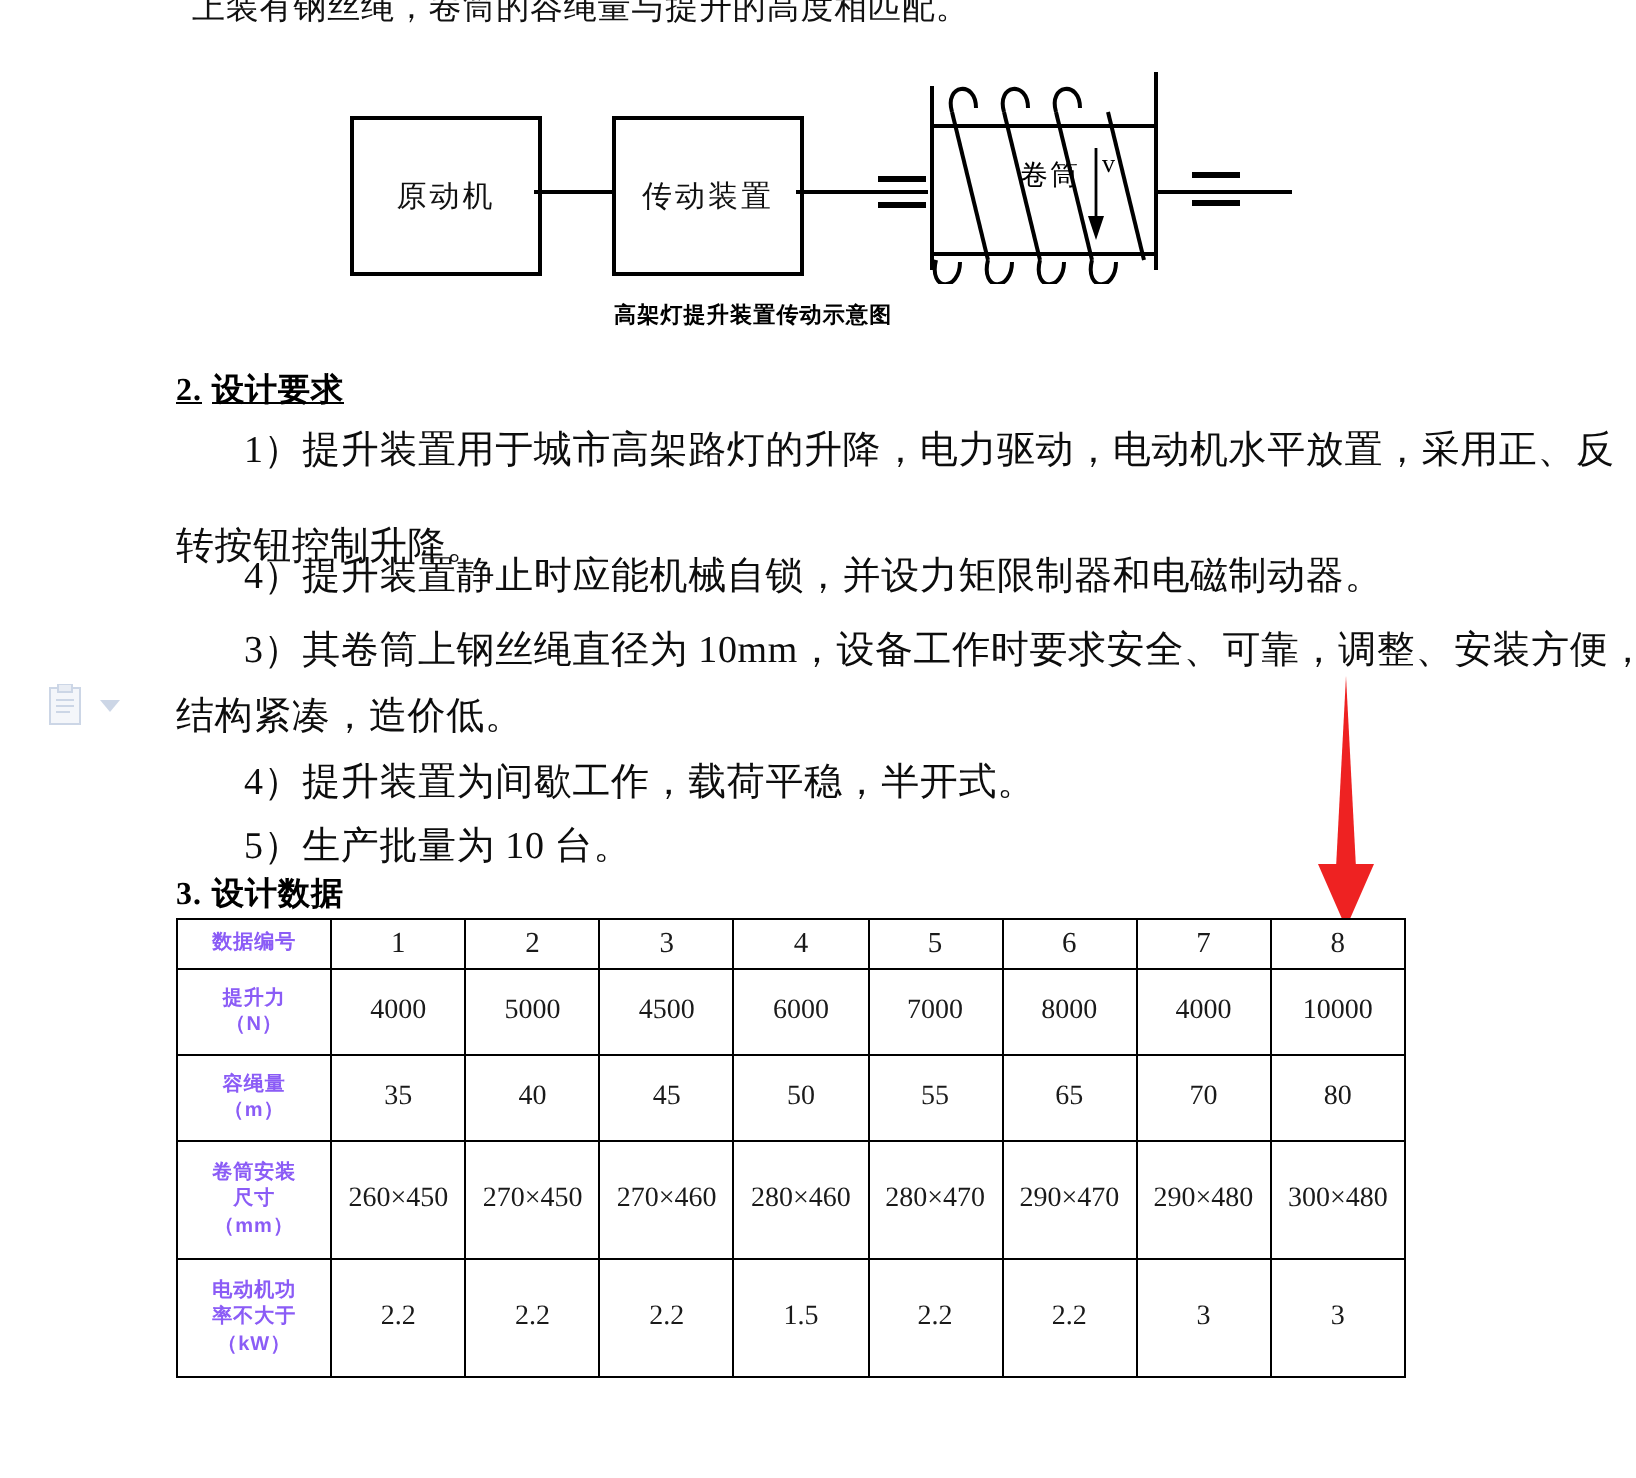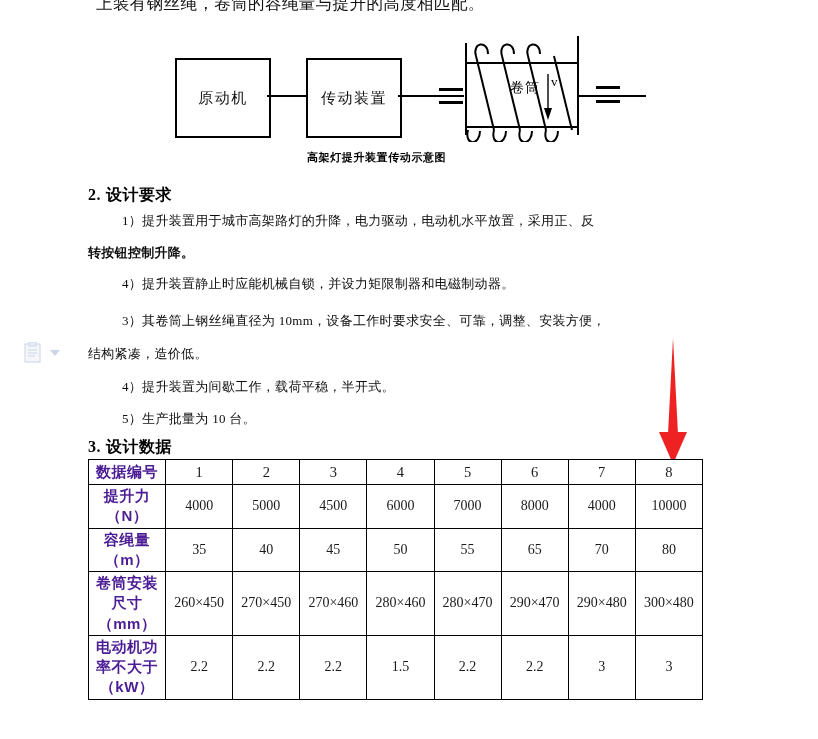--- a/index.html
+++ b/index.html
@@ -38,21 +38,21 @@
     left: 88px;
     font-weight: bold;
     font-size: 16px;
     letter-spacing: 0.5px;
     white-space: nowrap;
   }
   .heading .num { margin-right: 5px; }
 
   .para {
     position: absolute;
-    font-size: 13px;
+    font-size: 19px;
     letter-spacing: 0.3px;
     white-space: nowrap;
     color: #0d0d0d;
   }
   .para.indent { left: 122px; }
   .para.flush  { left: 88px; }
 
   
   .diagram {
     position: absolute;
@@ -129,23 +129,23 @@
     border: 1px solid #000;
     text-align: center;
     vertical-align: middle;
     font-size: 14px;
     color: #1a1a1a;
     padding: 1px 0;
     font-family: "Liberation Serif", "DejaVu Serif", serif;
   }
   .data-table td.rowhdr {
     font-weight: bold;
-    font-size: 15px;
+    font-size: 10px;
     letter-spacing: 0.5px;
-    color: #4c1d95;
+    color: #8b5cf6;
     line-height: 1.35;
     font-family: "Liberation Sans", "DejaVu Sans", sans-serif;
     width: 77px;
   }
   .data-table td.idx { font-size: 14.5px; }
   .data-table tr.r-top td { height: 22px; }
   .data-table tr.r-force td { height: 40px; }
   .data-table tr.r-rope td { height: 40px; }
   .data-table tr.r-dim td { height: 56px; }
   .data-table tr.r-pow td { height: 56px; }
@@ -205,26 +205,26 @@
     </svg>
     <div class="v-label" style="left:551px; top:74px;">v</div>
 
     <div class="dline" style="left:579px; top:95px; width:67px; height:2px;"></div>
     <div class="dline" style="left:596px; top:86px; width:24px; height:3px;"></div>
     <div class="dline" style="left:596px; top:100px; width:24px; height:3px;"></div>
 
     <div class="caption" style="left:307px; top:150px;">高架灯提升装置传动示意图</div>
   </div>
 
-  <div class="heading" style="top:185px;">
+  <div class="heading" style="top:185px;text-decoration:underline;">
     <span class="num">2.</span><span>设计要求</span>
   </div>
 
   <div class="para indent" style="top:212px;">1）提升装置用于城市高架路灯的升降，电力驱动，电动机水平放置，采用正、反</div>
-  <div class="para flush" style="top:244px;font-weight:bold;">转按钮控制升降。</div>
+  <div class="para flush" style="top:260px;">转按钮控制升降。</div>
   <div class="para indent" style="top:275px;">4）提升装置静止时应能机械自锁，并设力矩限制器和电磁制动器。</div>
   <div class="para indent" style="top:312px;">3）其卷筒上钢丝绳直径为 10mm，设备工作时要求安全、可靠，调整、安装方便，</div>
   <div class="para flush" style="top:345px;">结构紧凑，造价低。</div>
   <div class="para indent" style="top:378px;">4）提升装置为间歇工作，载荷平稳，半开式。</div>
   <div class="para indent" style="top:410px;">5）生产批量为 10 台。</div>
 
   <div class="heading" style="top:437px;">
     <span class="num">3.</span><span>设计数据</span>
   </div>
 

